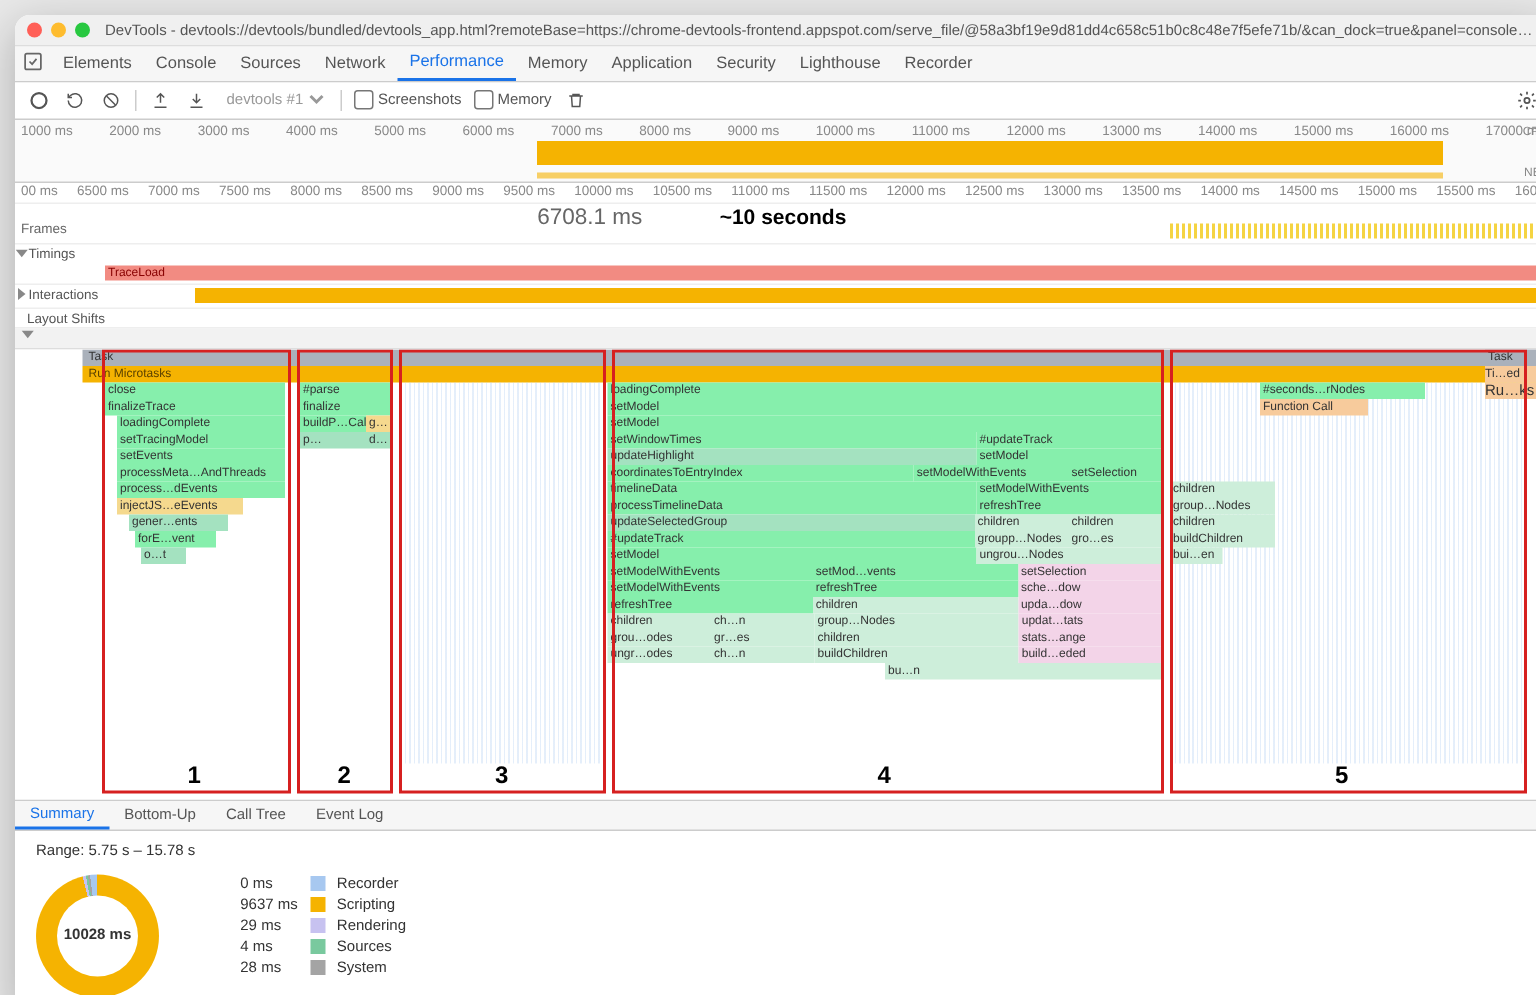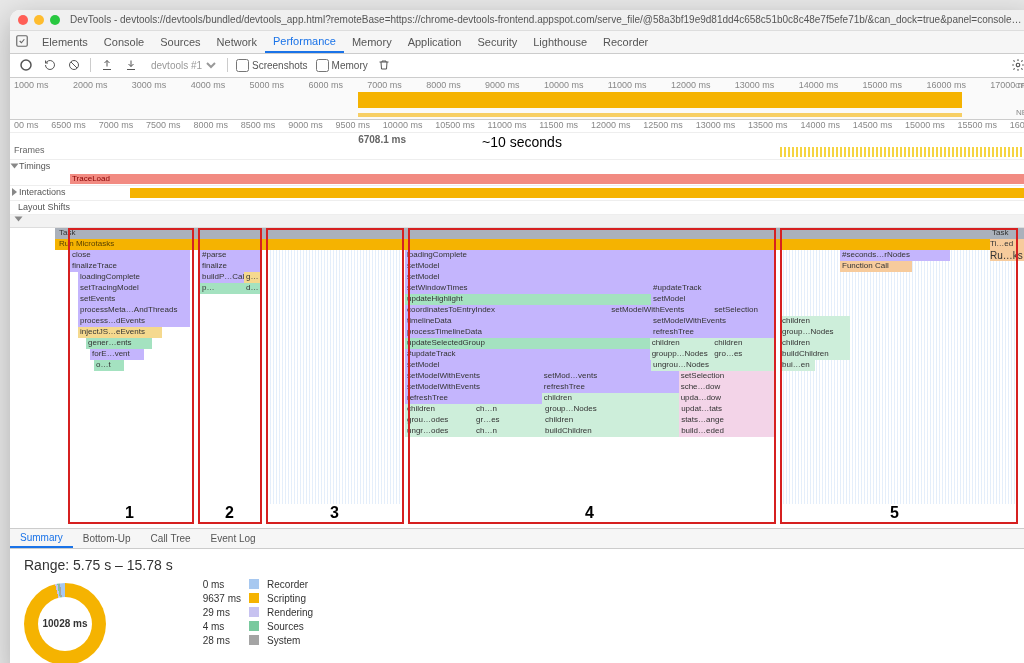--- a/index.html
+++ b/index.html
@@ -24,22 +24,22 @@
   .gear { margin-left:auto; }
   
   .overview { height:44px; border-bottom:1px solid #ccc; position:relative; background:#fafafa; }
   .ov-ticks { display:flex; font-size:9px; color:#888; padding:2px 4px; justify-content:space-between; }
   .ov-band { position:absolute; top:14px; left:34%; right:7%; height:16px; background:linear-gradient(#f5b301,#f5b301); }
   .ov-net  { position:absolute; bottom:2px; left:34%; right:7%; height:4px; background:#f5b301; opacity:.6; }
   .ov-lbl { position:absolute; right:2px; font-size:8px; color:#888; }
   .ov-lbl.cpu{top:3px;} .ov-lbl.net{bottom:2px;}
   
   .ruler { height:14px; border-bottom:1px solid #eee; display:flex; justify-content:space-between; font-size:9px; color:#888; padding:0 4px; position:relative; }
-  .ruler .anno { position:absolute; left:50%; top:14px; transform:translateX(-50%); font-weight:normal; font-size:14px; color:#000;}
-  .ruler .sub { position:absolute; left:34%; top:14px; font-size:10px; color:#666;font-weight:bold;}
+  .ruler .anno { position:absolute; left:50%; top:14px; transform:translateX(-50%); font-weight:bold; font-size:14px; color:#000;}
+  .ruler .sub { position:absolute; left:34%; top:14px; font-size:15px; color:#666;}
   
   .frames { height:16px; border-bottom:1px solid #eee; position:relative; }
   .frames .lbl{position:absolute;left:4px;font-size:9px;color:#666;}
   .frames .bar{position:absolute; top:2px; height:10px; background:repeating-linear-gradient(90deg,#f5d442,#f5d442 2px,#fff 2px,#fff 4px);}
   
   .track { border-bottom:1px solid #eee; font-size:9px; position:relative; }
   .track .hdr{position:absolute;left:2px;top:1px;color:#555; display:flex; align-items:center; gap:2px;}
   .tri{display:inline-block;width:0;height:0;border-top:4px solid transparent;border-bottom:4px solid transparent;border-left:5px solid #888;}
   .tri.open{transform:rotate(90deg);}
   .timings{height:28px;}
@@ -49,41 +49,41 @@
   .layoutshifts{height:14px;}
   
   .main-hdr{height:14px;background:#f2f2f2;border-bottom:1px solid #ddd;font-size:9px;color:#555;padding-left:6px;overflow:hidden;white-space:nowrap;text-overflow:ellipsis;}
   .flame { flex:0 0 auto; height:300px; position:relative; overflow:hidden; background:#fff; }
   .flame .taskbar{position:absolute;left:45px;right:4px;top:0;height:11px;background:#aab1bb;color:#333;font-size:8px;padding-left:4px;}
   .flame .taskbar2{position:absolute;right:4px;width:40px;top:0;height:11px;background:#aab1bb;font-size:8px;padding-left:2px;}
   .flame .microt{position:absolute;left:45px;right:4px;top:11px;height:11px;background:#f5b301;color:#5a4100;font-size:8px;padding-left:4px;}
   .flame .microt2{position:absolute;right:4px;width:40px;top:11px;height:11px;background:#f7cb9c;font-size:8px;}
   .col { position:absolute; top:22px; bottom:24px; }
   .col .row{height:11px;font-size:8px;white-space:nowrap;overflow:hidden;padding-left:2px;color:#333;margin-bottom:0px;}
-  .c-pur{background:#c4b5fd;} .c-grn{background:#a4e2c0;}
+  .c-pur{background:#86efac;} .c-grn{background:#a4e2c0;}
   .c-yel{background:#f5d98e;} .c-org{background:#f7cb9c;}
   .c-lpk{background:#f3d4e8;} .c-lgn{background:#cdeeda;}
   .col1{left:60px; width:120px;}
   .col2{left:190px; width:60px;}
   .col3{left:260px; width:130px;}
   .col4{left:395px; width:370px;}
   .col5{left:770px; width:235px;}
   .col3::before,.col5::before{content:"";position:absolute;inset:0;background:repeating-linear-gradient(90deg,rgba(167,200,240,.3) 0,rgba(167,200,240,.3) 1px,transparent 1px,transparent 3px);}
   .redbox{position:absolute;border:2px solid #d62020;top:0px;bottom:4px;}
   .rb1{left:58px;width:126px;} .rb2{left:188px;width:64px;} .rb3{left:256px;width:138px;}
   .rb4{left:398px;width:368px;} .rb5{left:770px;width:238px;}
   .rlabel{position:absolute;bottom:6px;font-size:16px;font-weight:bold;color:#000;}
   .rl1{left:115px;}.rl2{left:215px;}.rl3{left:320px;}.rl4{left:575px;}.rl5{left:880px;}
   
   .dtabs{height:22px;border-top:1px solid #ccc;border-bottom:1px solid #ccc;display:flex;align-items:center;background:#f6f6f6;}
   .dtabs .dt{padding:0 10px;font-size:10px;color:#555;height:100%;display:flex;align-items:center;cursor:pointer;}
   .dtabs .dt.active{color:#1a73e8;border-bottom:2px solid #1a73e8;}
   
   .summary{flex:1;display:flex;align-items:flex-start;padding:8px 14px;gap:30px;}
-  .range{font-size:14px;color:#333;margin-bottom:10px;}
+  .range{font-size:10px;color:#333;margin-bottom:10px;}
   .donut-wrap{display:flex;flex-direction:column;}
   .donut{width:82px;height:82px;border-radius:50%;background:conic-gradient(#f5b301 0 346deg,#c7c2f0 346deg 349deg,#79c99e 349deg 351deg,#a4a4a4 351deg 353deg,#a7c8f0 353deg 360deg);display:flex;align-items:center;justify-content:center;position:relative;}
   .donut::after{content:"";position:absolute;width:54px;height:54px;background:#fff;border-radius:50%;}
   .donut span{position:relative;z-index:1;font-size:10px;font-weight:bold;}
   .legend{display:grid;grid-template-columns:auto auto auto;gap:3px 8px;font-size:10px;align-items:center;}
   .sw{width:10px;height:10px;display:inline-block;}
 </style>
 </head>
 <body>
 
@@ -352,20 +352,24 @@
           <div class="row c-lgn" style="flex:.5">gr…es</div>
           <div class="row c-lgn" style="flex:1">children</div>
           <div class="row c-lpk" style="flex:.7">stats…ange</div>
         </div>
       <div style="display:flex">
           <div class="row c-lgn" style="flex:.5">ungr…odes</div>
           <div class="row c-lgn" style="flex:.5">ch…n</div>
           <div class="row c-lgn" style="flex:1">buildChildren</div>
           <div class="row c-lpk" style="flex:.7">build…eded</div>
         </div>
+      <div style="display:flex">
+          <div class="row" style="flex:.5"></div>
+          <div class="row c-lgn" style="flex:.5">bu…n</div>
+        </div>
     </div>
 
     <div class="col col5 right-col">
       <div style="position:absolute;left:60px;top:0;width:110px">
         <div class="row c-pur">#seconds…rNodes</div>
         <div class="row c-org" style="width:65%">Function Call</div>
       </div>
       <div style="position:absolute;left:0;top:66px;width:70px;">
         <div class="row c-lgn">children</div>
         <div class="row c-lgn">group…Nodes</div>

